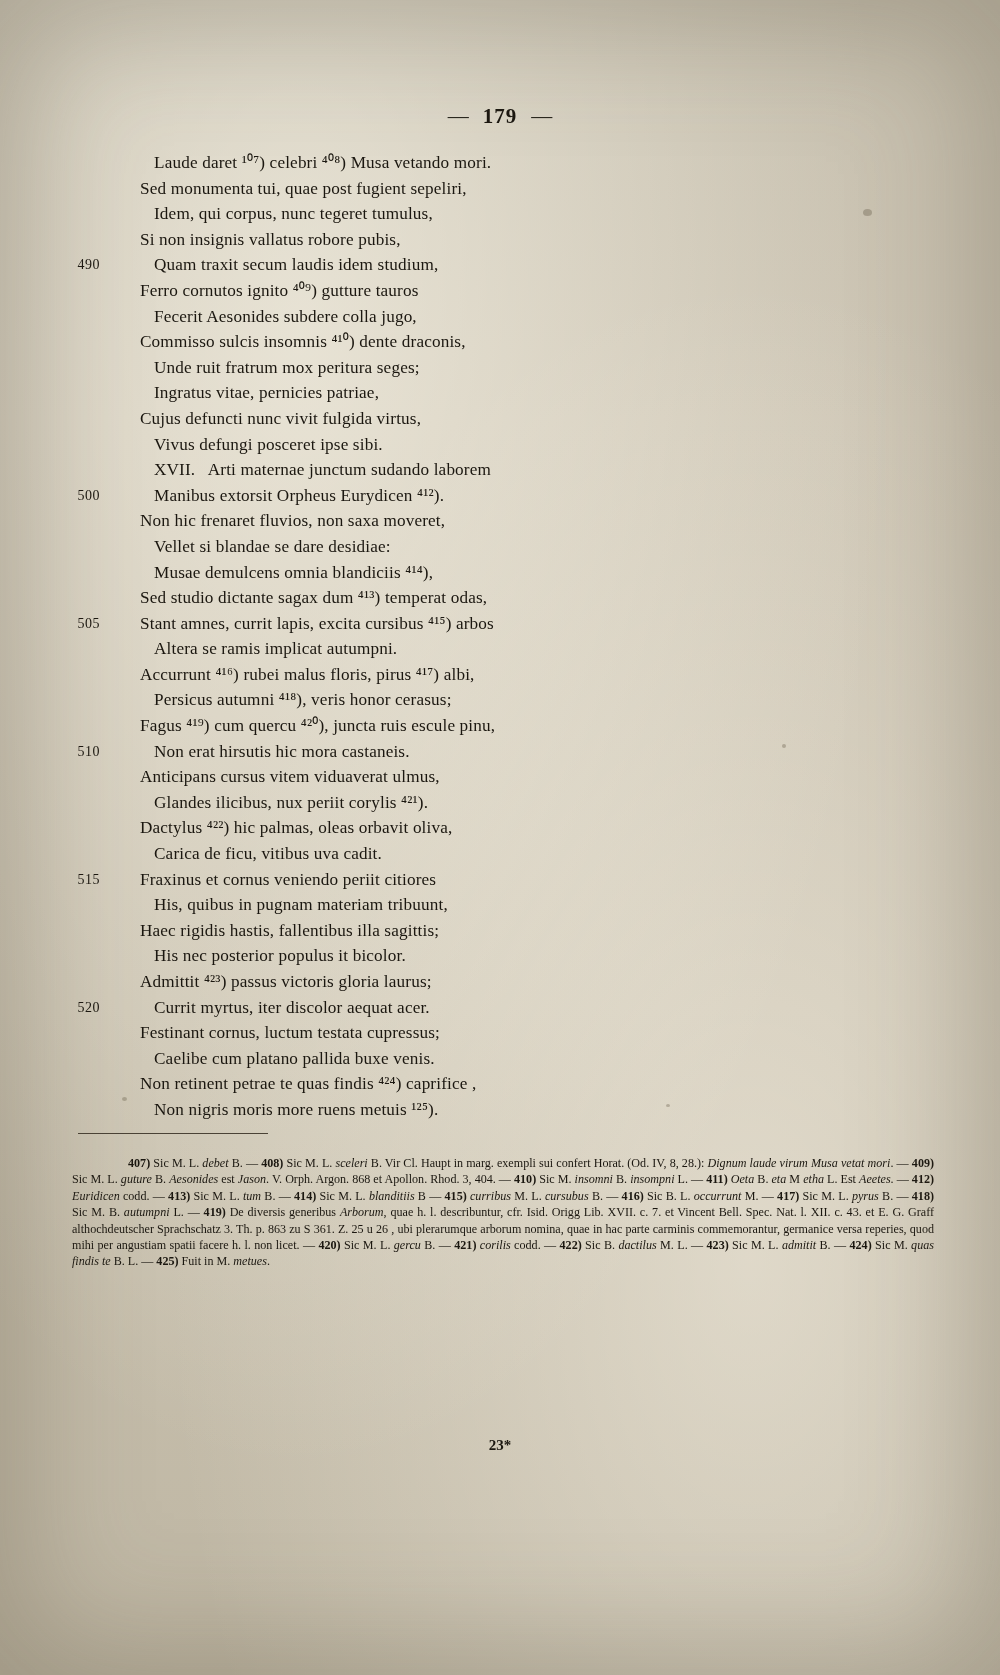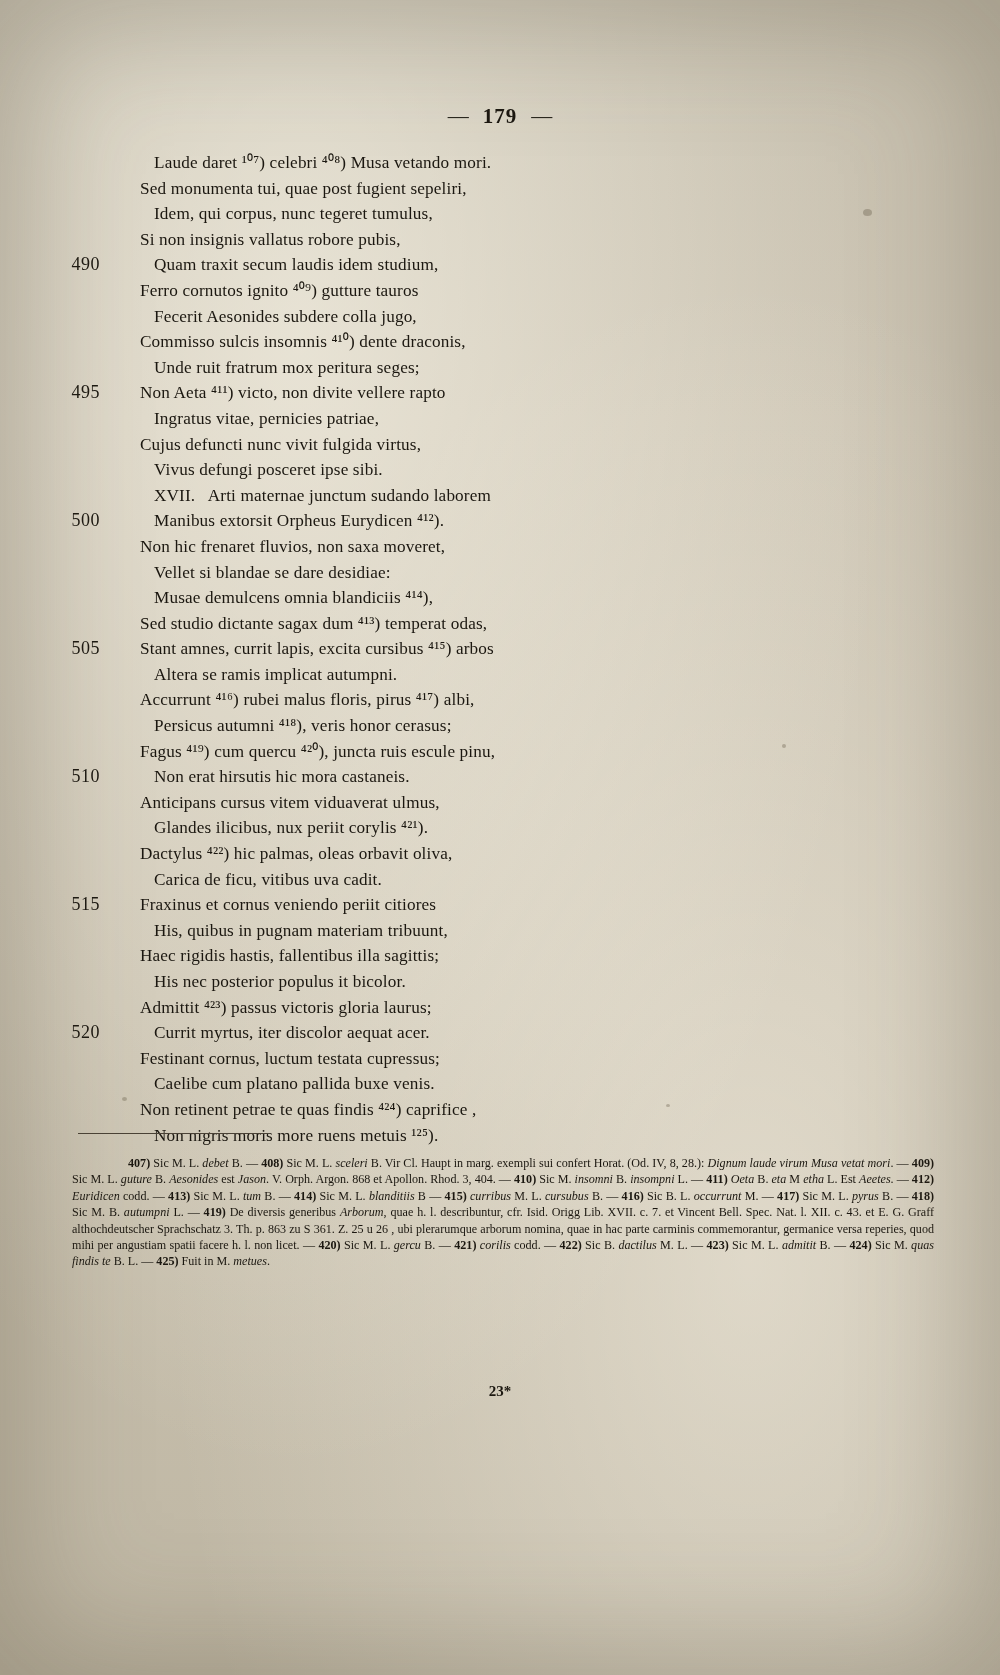--- a/index.html
+++ b/index.html
@@ -57,21 +57,21 @@
     font-size: 17.2px;
     line-height: 25.6px;
     white-space: pre;
     letter-spacing: 0.15px;
   }
   .ln {
     position: absolute;
     left: -92px;
     width: 52px;
     text-align: right;
-    font-size: 18px;
+    font-size: 14px;
     letter-spacing: 0.5px;
   }
   .ind0 { padding-left: 0px; }
   .ind1 { padding-left: 14px; }
 
   .rule {
     position: absolute;
     left: 78px;
     top: 1133px;
     width: 190px;
@@ -86,21 +86,21 @@
     font-size: 12.1px;
     line-height: 16.4px;
     text-align: justify;
   }
   .notes i { font-style: italic; }
   .notes b { font-weight: bold; }
   .notes .first { padding-left: 28px; }
 
   .signature {
     position: absolute;
-    top: 1383px;
+    top: 1437px;
     left: 0;
     width: 1000px;
     text-align: center;
     font-size: 15px;
     font-weight: bold;
   }
   .speck {
     position: absolute;
     border-radius: 50%;
     background: rgba(80,68,50,0.30);
@@ -124,21 +124,20 @@
   <div class="poem" id="poem">
       <div class="line ind1"><span class="ln"></span><span>Laude daret ¹⁰⁷) celebri ⁴⁰⁸) Musa vetando mori.</span></div>
       <div class="line ind0"><span class="ln"></span><span>Sed monumenta tui, quae post fugient sepeliri,</span></div>
       <div class="line ind1"><span class="ln"></span><span>Idem, qui corpus, nunc tegeret tumulus,</span></div>
       <div class="line ind0"><span class="ln"></span><span>Si non insignis vallatus robore pubis,</span></div>
       <div class="line ind1"><span class="ln">490</span><span>Quam traxit secum laudis idem studium,</span></div>
       <div class="line ind0"><span class="ln"></span><span>Ferro cornutos ignito ⁴⁰⁹) gutture tauros</span></div>
       <div class="line ind1"><span class="ln"></span><span>Fecerit Aesonides subdere colla jugo,</span></div>
       <div class="line ind0"><span class="ln"></span><span>Commisso sulcis insomnis ⁴¹⁰) dente draconis,</span></div>
       <div class="line ind1"><span class="ln"></span><span>Unde ruit fratrum mox peritura seges;</span></div>
-      <div class="line ind0"><span class="ln">495</span><span>Non Aeta ⁴¹¹) victo, non divite vellere rapto</span></div>
       <div class="line ind1"><span class="ln"></span><span>Ingratus vitae, pernicies patriae,</span></div>
       <div class="line ind0"><span class="ln"></span><span>Cujus defuncti nunc vivit fulgida virtus,</span></div>
       <div class="line ind1"><span class="ln"></span><span>Vivus defungi posceret ipse sibi.</span></div>
       <div class="line ind1"><span class="ln"></span><span>XVII.   Arti maternae junctum sudando laborem</span></div>
       <div class="line ind1"><span class="ln">500</span><span>Manibus extorsit Orpheus Eurydicen ⁴¹²).</span></div>
       <div class="line ind0"><span class="ln"></span><span>Non hic frenaret fluvios, non saxa moveret,</span></div>
       <div class="line ind1"><span class="ln"></span><span>Vellet si blandae se dare desidiae:</span></div>
       <div class="line ind1"><span class="ln"></span><span>Musae demulcens omnia blandiciis ⁴¹⁴),</span></div>
       <div class="line ind0"><span class="ln"></span><span>Sed studio dictante sagax dum ⁴¹³) temperat odas,</span></div>
       <div class="line ind0"><span class="ln">505</span><span>Stant amnes, currit lapis, excita cursibus ⁴¹⁵) arbos</span></div>

